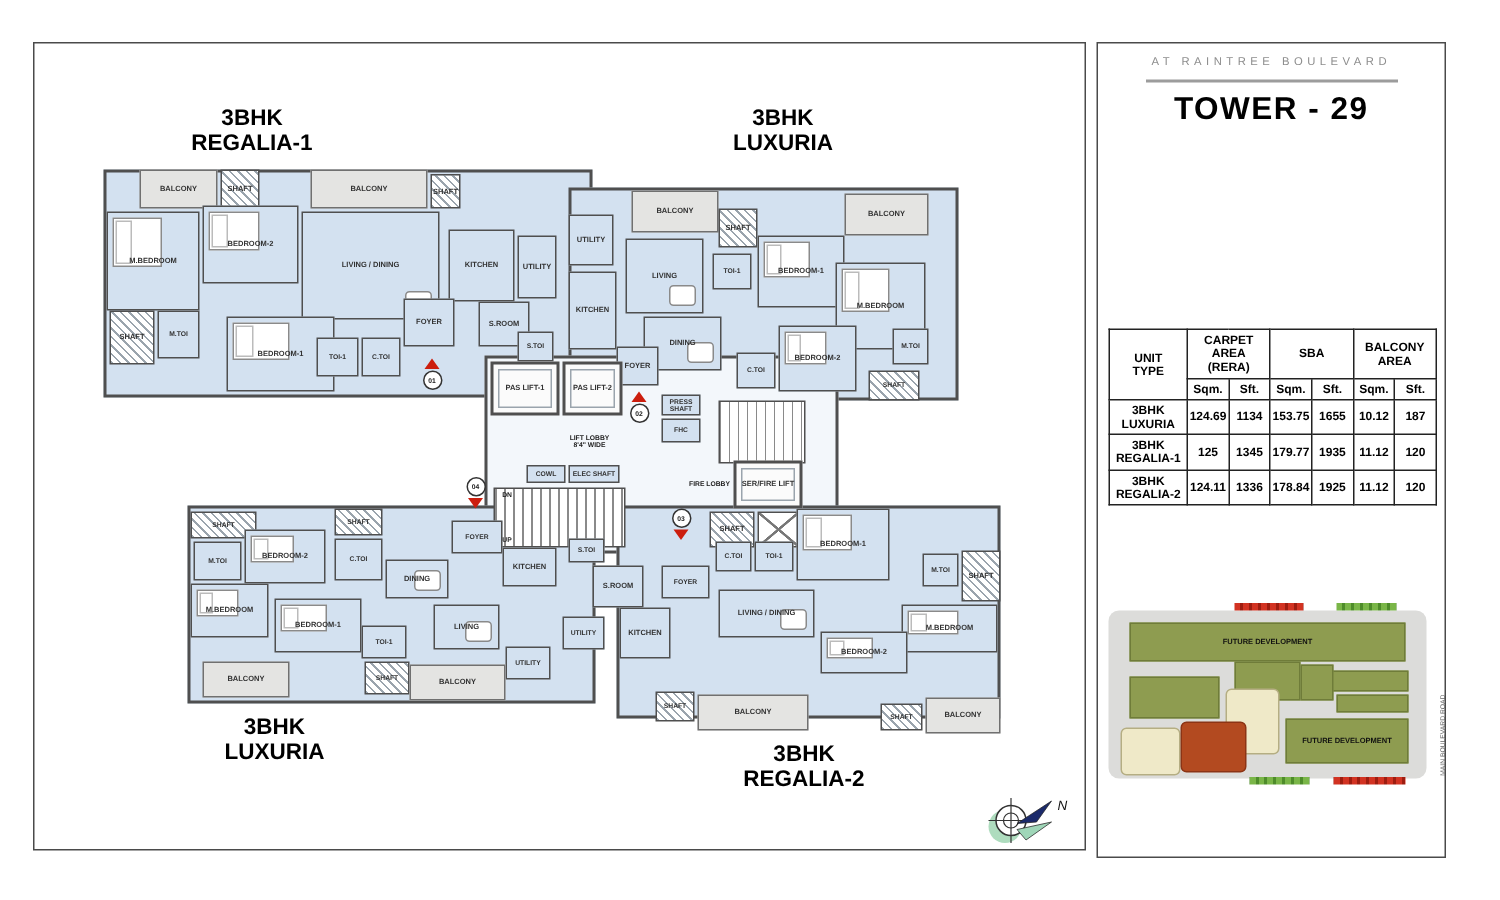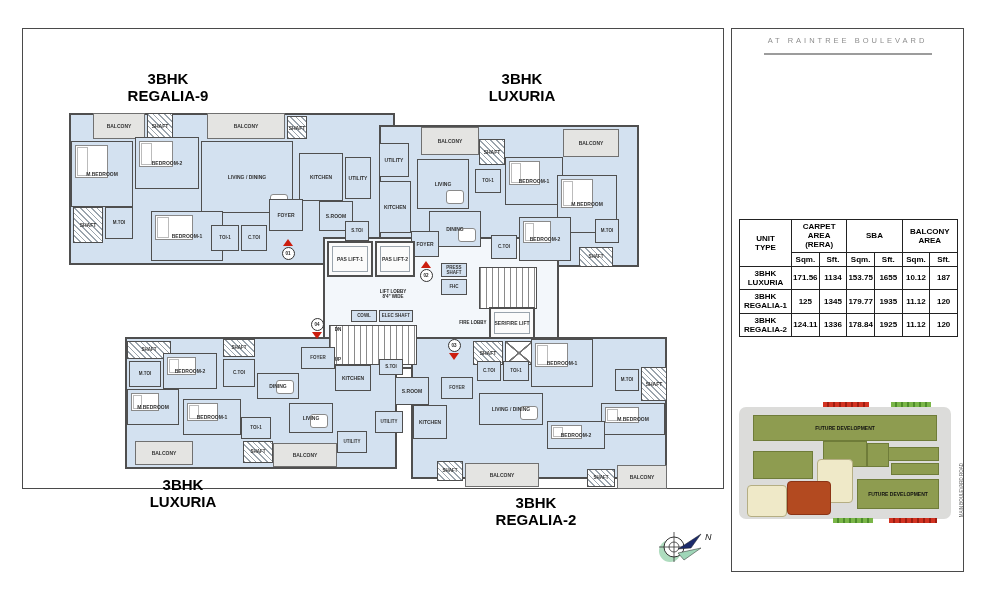--- a/index.html
+++ b/index.html
@@ -1,18 +1,18 @@
 <!DOCTYPE html>
 <html><head>
 <meta charset="utf-8">
 <style>
   html,body{margin:0;padding:0;background:#fff;}
   body{width:1000px;height:600px;position:relative;font-family:"Liberation Sans",sans-serif;overflow:hidden;}
   .panel{position:absolute;background:#fff;border:1px solid #4a4a4a;box-sizing:border-box;}
-  #plan-panel{left:22px;top:28px;width:702px;height:461px;}
+  #plan-panel{left:22px;top:28px;width:702px;height:539px;}
   #right-panel{left:731px;top:28px;width:233px;height:544px;}
 
   
   .wing{position:absolute;background:#d3e1f0;border:2px solid #4f4f4f;box-sizing:border-box;}
   .wing.core{background:#f3f7fb;}
   .rm{position:absolute;box-sizing:border-box;display:flex;align-items:center;justify-content:center;text-align:center;}
   .rm.room{background:#d3e1f0;border:1.5px solid #4f4f4f;}
   .rm.toi{background:#d3e1f0;border:1.5px solid #4f4f4f;}
   .rm.balcony{background:#e4e4e2;border:1.5px solid #707070;}
   .rm.shaft{background:repeating-linear-gradient(45deg,#9aa4ad 0 1px,#ffffff 1px 4px);border:1.5px solid #4f4f4f;}
@@ -313,21 +313,21 @@
         <span class="rlabel">BALCONY</span>
       </div>
       <div class="rm shaft tiny" style="left: 564px; top: 440px; width: 28px; height: 18px; position: absolute;">
         <span class="rlabel">SHAFT</span>
       </div>
       <div class="rm balcony" style="left: 594px; top: 436px; width: 50px; height: 24px; position: absolute;">
         <span class="rlabel">BALCONY</span>
       </div>
       <div class="unit-title" style="left: 145px; top: 42px;">
         <div>3BHK</div>
-        <div>REGALIA-9</div>
+        <div>REGALIA-1</div>
       </div>
       <div class="unit-title" style="left: 499px; top: 42px;">
         <div>3BHK</div>
         <div>LUXURIA</div>
       </div>
       <div class="unit-title" style="left: 160px; top: 448px;">
         <div>3BHK</div>
         <div>LUXURIA</div>
       </div>
       <div class="unit-title" style="left: 513px; top: 466px;">
@@ -359,20 +359,21 @@
     <circle cx="23" cy="23" r="5" fill="none" stroke="#333" stroke-width="0.8"></circle>
     <polygon points="27,25 50,10 40,24" fill="#1b2a6b" stroke="#222" stroke-width="0.5"></polygon>
     <polygon points="27,29 50,24 33,36" fill="#9fd6b8" stroke="#222" stroke-width="0.5"></polygon>
     <text id="compass-n" x="54" y="16" font-family="Liberation Sans,sans-serif" font-size="9" font-style="italic" fill="#111">N</text>
   </svg>
 </div>
 
 <div id="right-panel" class="panel">
   <div class="tagline">AT RAINTREE BOULEVARD</div>
   <div class="divider"></div>
+  <div class="tower">TOWER - 29</div>
 
   <table class="area">
     <colgroup>
         <col class="c0">
         <col>
         <col>
         <col>
         <col>
         <col>
         <col>
@@ -389,21 +390,21 @@
         <th>Sft.</th>
         <th>Sqm.</th>
         <th>Sft.</th>
         <th>Sqm.</th>
         <th>Sft.</th>
       </tr>
     </thead>
     <tbody id="area-tbody">
         <tr>
           <td>3BHK LUXURIA</td>
-          <td>171.56</td>
+          <td>124.69</td>
           <td>1134</td>
           <td>153.75</td>
           <td>1655</td>
           <td>10.12</td>
           <td>187</td>
         </tr>
         <tr>
           <td>3BHK REGALIA-1</td>
           <td>125</td>
           <td>1345</td>

